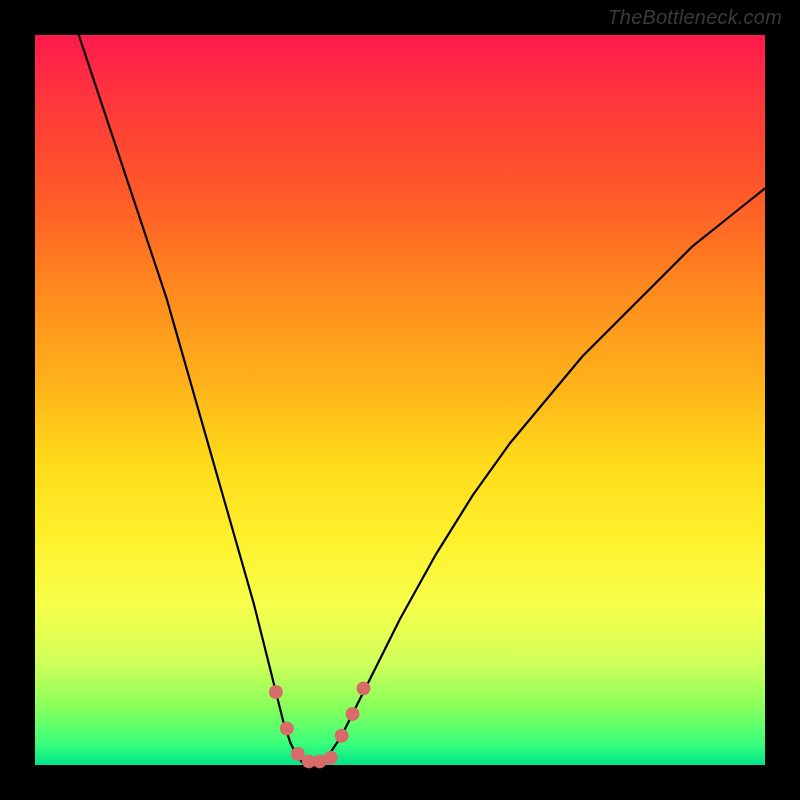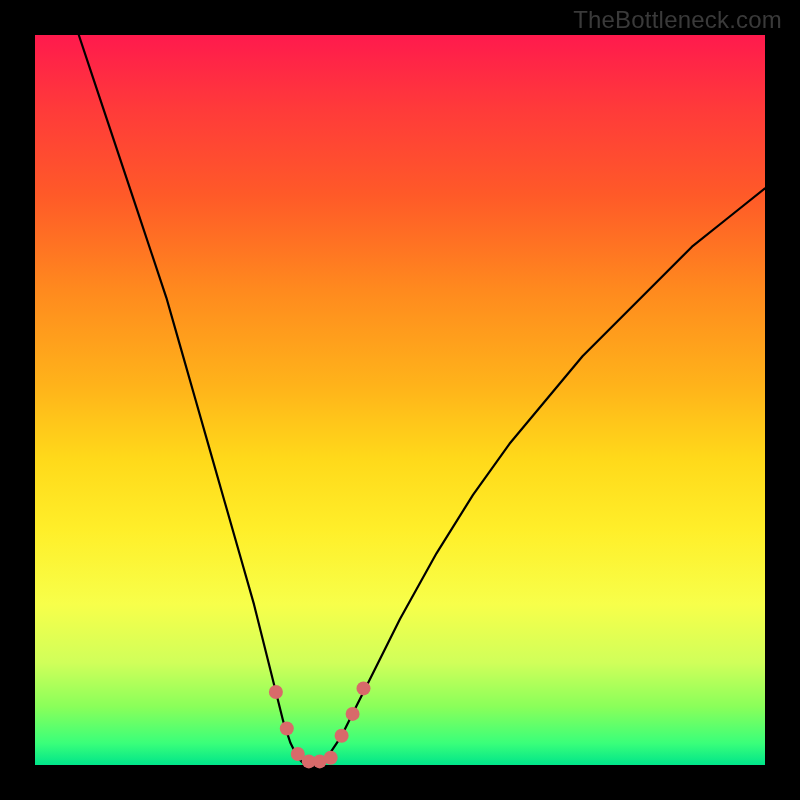--- a/index.html
+++ b/index.html
@@ -40,24 +40,25 @@
       #8aff5a 92%,
       #3aff7a 97%,
       #00e58a 100%
     );
   }
   .watermark {
     position: absolute;
     top: 6px;
     right: 18px;
     color: #3a3a3a;
-    font-size: 24px;
+    font-size: 20px;
     font-weight: 500;
     letter-spacing: 0.2px;
     user-select: none;
+    font-style: italic;
   }
   svg.curve {
     position: absolute;
     left: 0;
     top: 0;
     width: 730px;
     height: 730px;
     overflow: visible;
   }
 </style>

